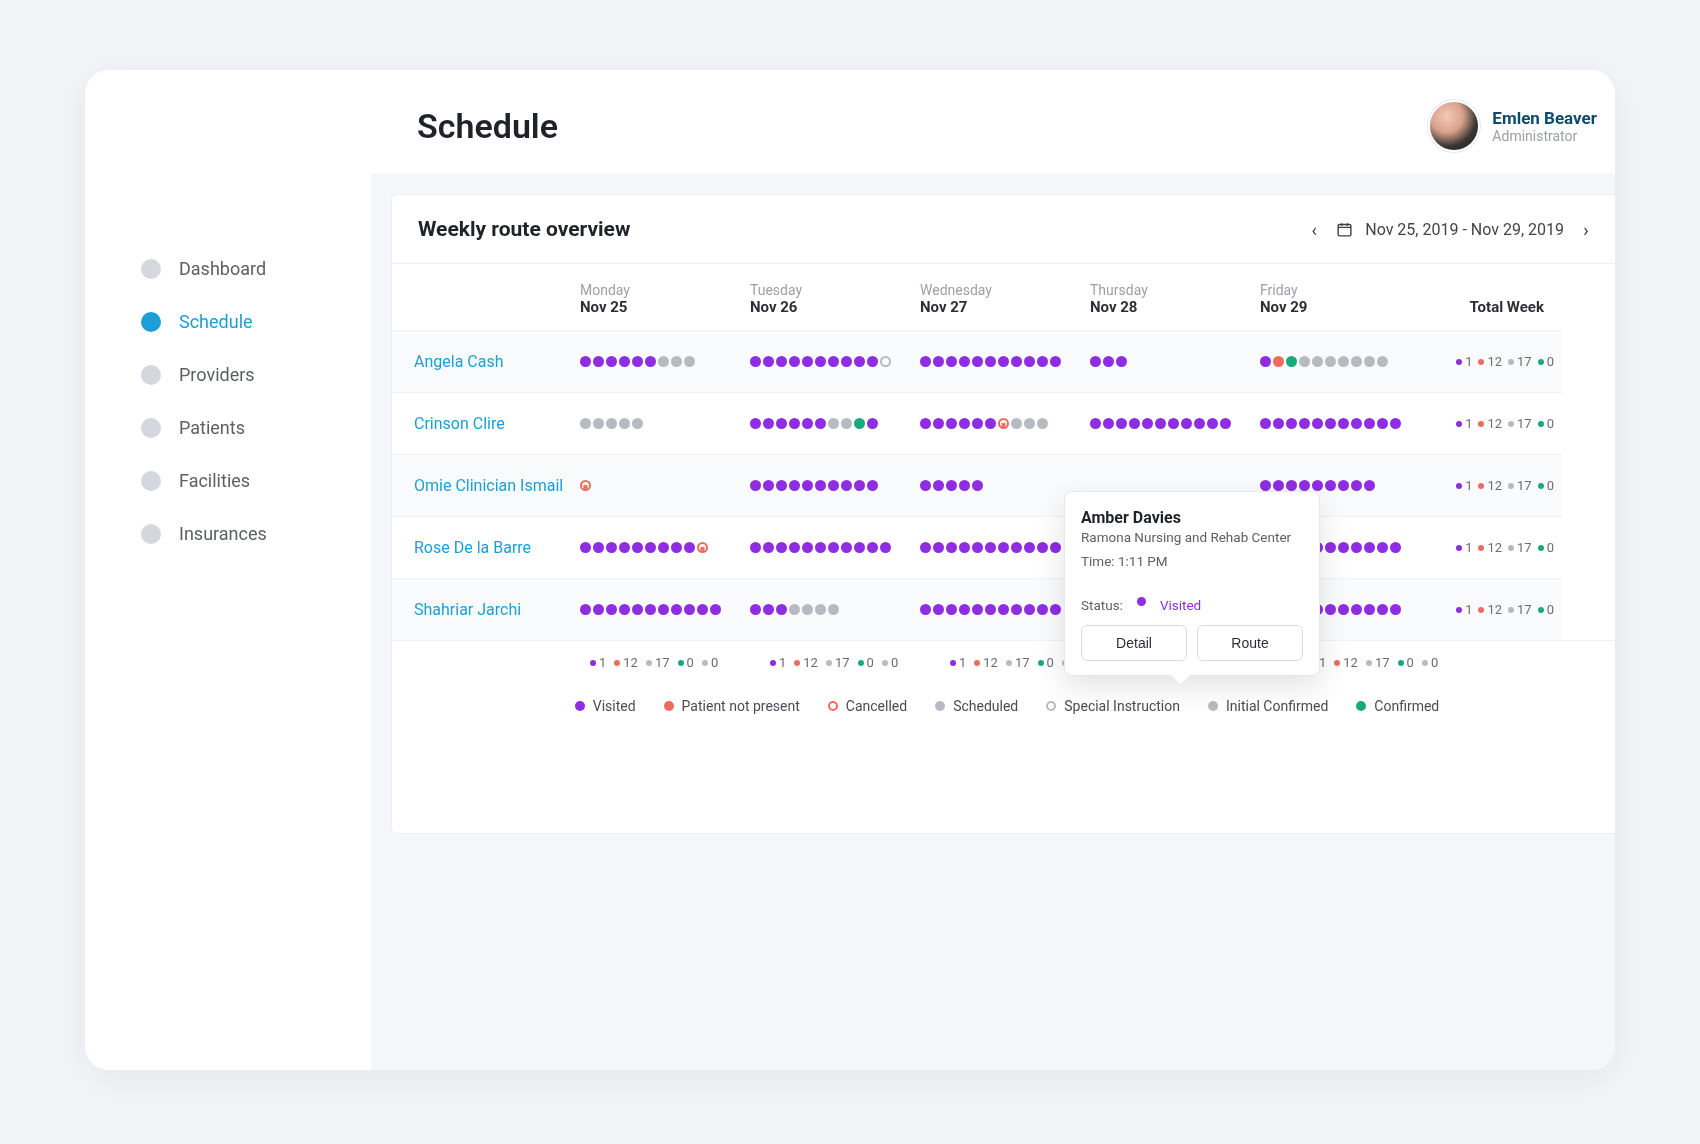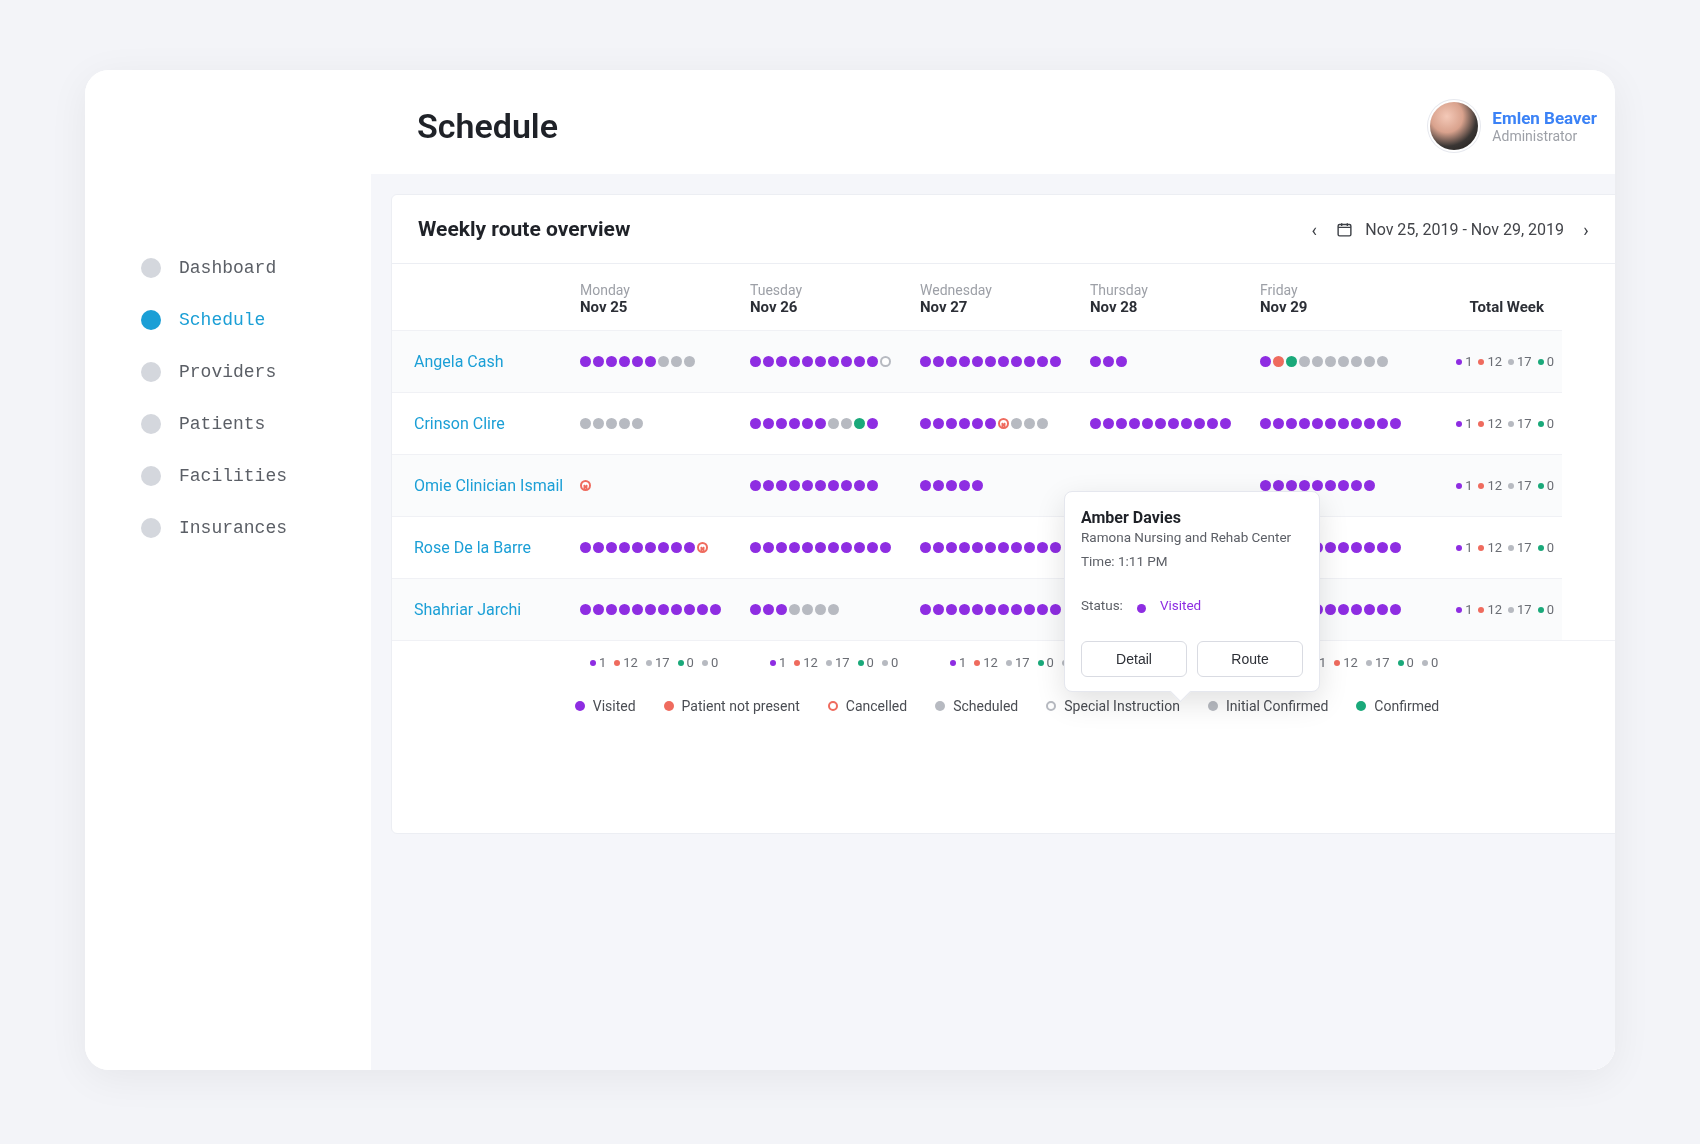--- a/index.html
+++ b/index.html
@@ -30,21 +30,20 @@
     background: #fff;
   }
   .nav-item {
     display: flex;
     align-items: center;
     gap: 18px;
     padding: 16px 0 16px 56px;
     cursor: pointer;
     color: #5b5f66;
     font-size: 18px;
-    font-family: Liberation Mono, monospace;
   }
   .nav-item .nav-dot {
     width: 20px; height: 20px; border-radius: 50%;
     background: #d4d7dd;
   }
   .nav-item.active { color: #1b9fd6; }
   .nav-item.active .nav-dot { background: #1b9fd6; }
 
   
   .main { flex: 1; display: flex; flex-direction: column; background: #fff; }
@@ -52,21 +51,21 @@
     display: flex; align-items: center; justify-content: space-between;
     padding: 32px 46px 24px 46px;
   }
   .page-title { font-size: 34px; font-weight: 600; color: #1f2228; }
   .user-block { display: flex; align-items: center; gap: 14px; }
   .avatar {
     width: 48px; height: 48px; border-radius: 50%;
     background: radial-gradient(circle at 35% 30%, #f4c9b8 0%, #d9a28d 35%, #3a3634 65%, #1b1917 100%);
     box-shadow: 0 0 0 2px #fff, 0 0 0 3px #e6e8ee;
   }
-  .user-name { font-weight: 700; font-size: 17px; color: #3b82f6; }
+  .user-name { font-weight: 700; font-size: 17px; color: #0c4a6e; }
   .user-role { font-size: 14px; color: #9da0a7; }
 
   .content-area {
     flex: 1;
     background: #f5f6fa;
     padding: 20px;
     overflow: auto;
   }
   .panel {
     background: #ffffff;
@@ -163,24 +162,24 @@
   .tooltip-card::after {
     content:"";
     position:absolute; bottom:-8px; left: 108px;
     width:14px;height:14px;background:#fff;
     border-right:1px solid #e5e7ee;border-bottom:1px solid #e5e7ee;
     transform: rotate(45deg);
   }
   .tooltip-card .tt-name { font-weight:700; font-size:16px; color:#1f2228; }
   .tooltip-card .tt-sub  { font-size:13.5px; color:#5c5f66; margin-top:2px; }
   .tooltip-card .tt-line { font-size:13.5px; color:#5c5f66; margin-top:8px; }
-  .tooltip-card .tt-status { display:flex; align-items:flex-end; gap:14px;margin-top:28px; }
+  .tooltip-card .tt-status { display:flex; align-items:flex-start; gap:14px;margin-top:28px; }
   .tooltip-card .tt-status .sw{ width:9px;height:9px;border-radius:50%; background:#8e2de2; }
   .tooltip-card .tt-status .val{ color:#8e2de2; }
-  .tooltip-card .buttons { display:flex; gap:10px; margin-top:28px; }
+  .tooltip-card .buttons { display:flex; gap:10px; margin-top:12px; }
   .tooltip-card .buttons button {
     flex:1; padding:9px 0; background:#fff; border:1px solid #d9dbe2; border-radius:6px;
     font-size:14px; color:#2c2f36; cursor:pointer;
   }
 </style>
 </head>
 <body>
 
 <div class="app-shell">
 

